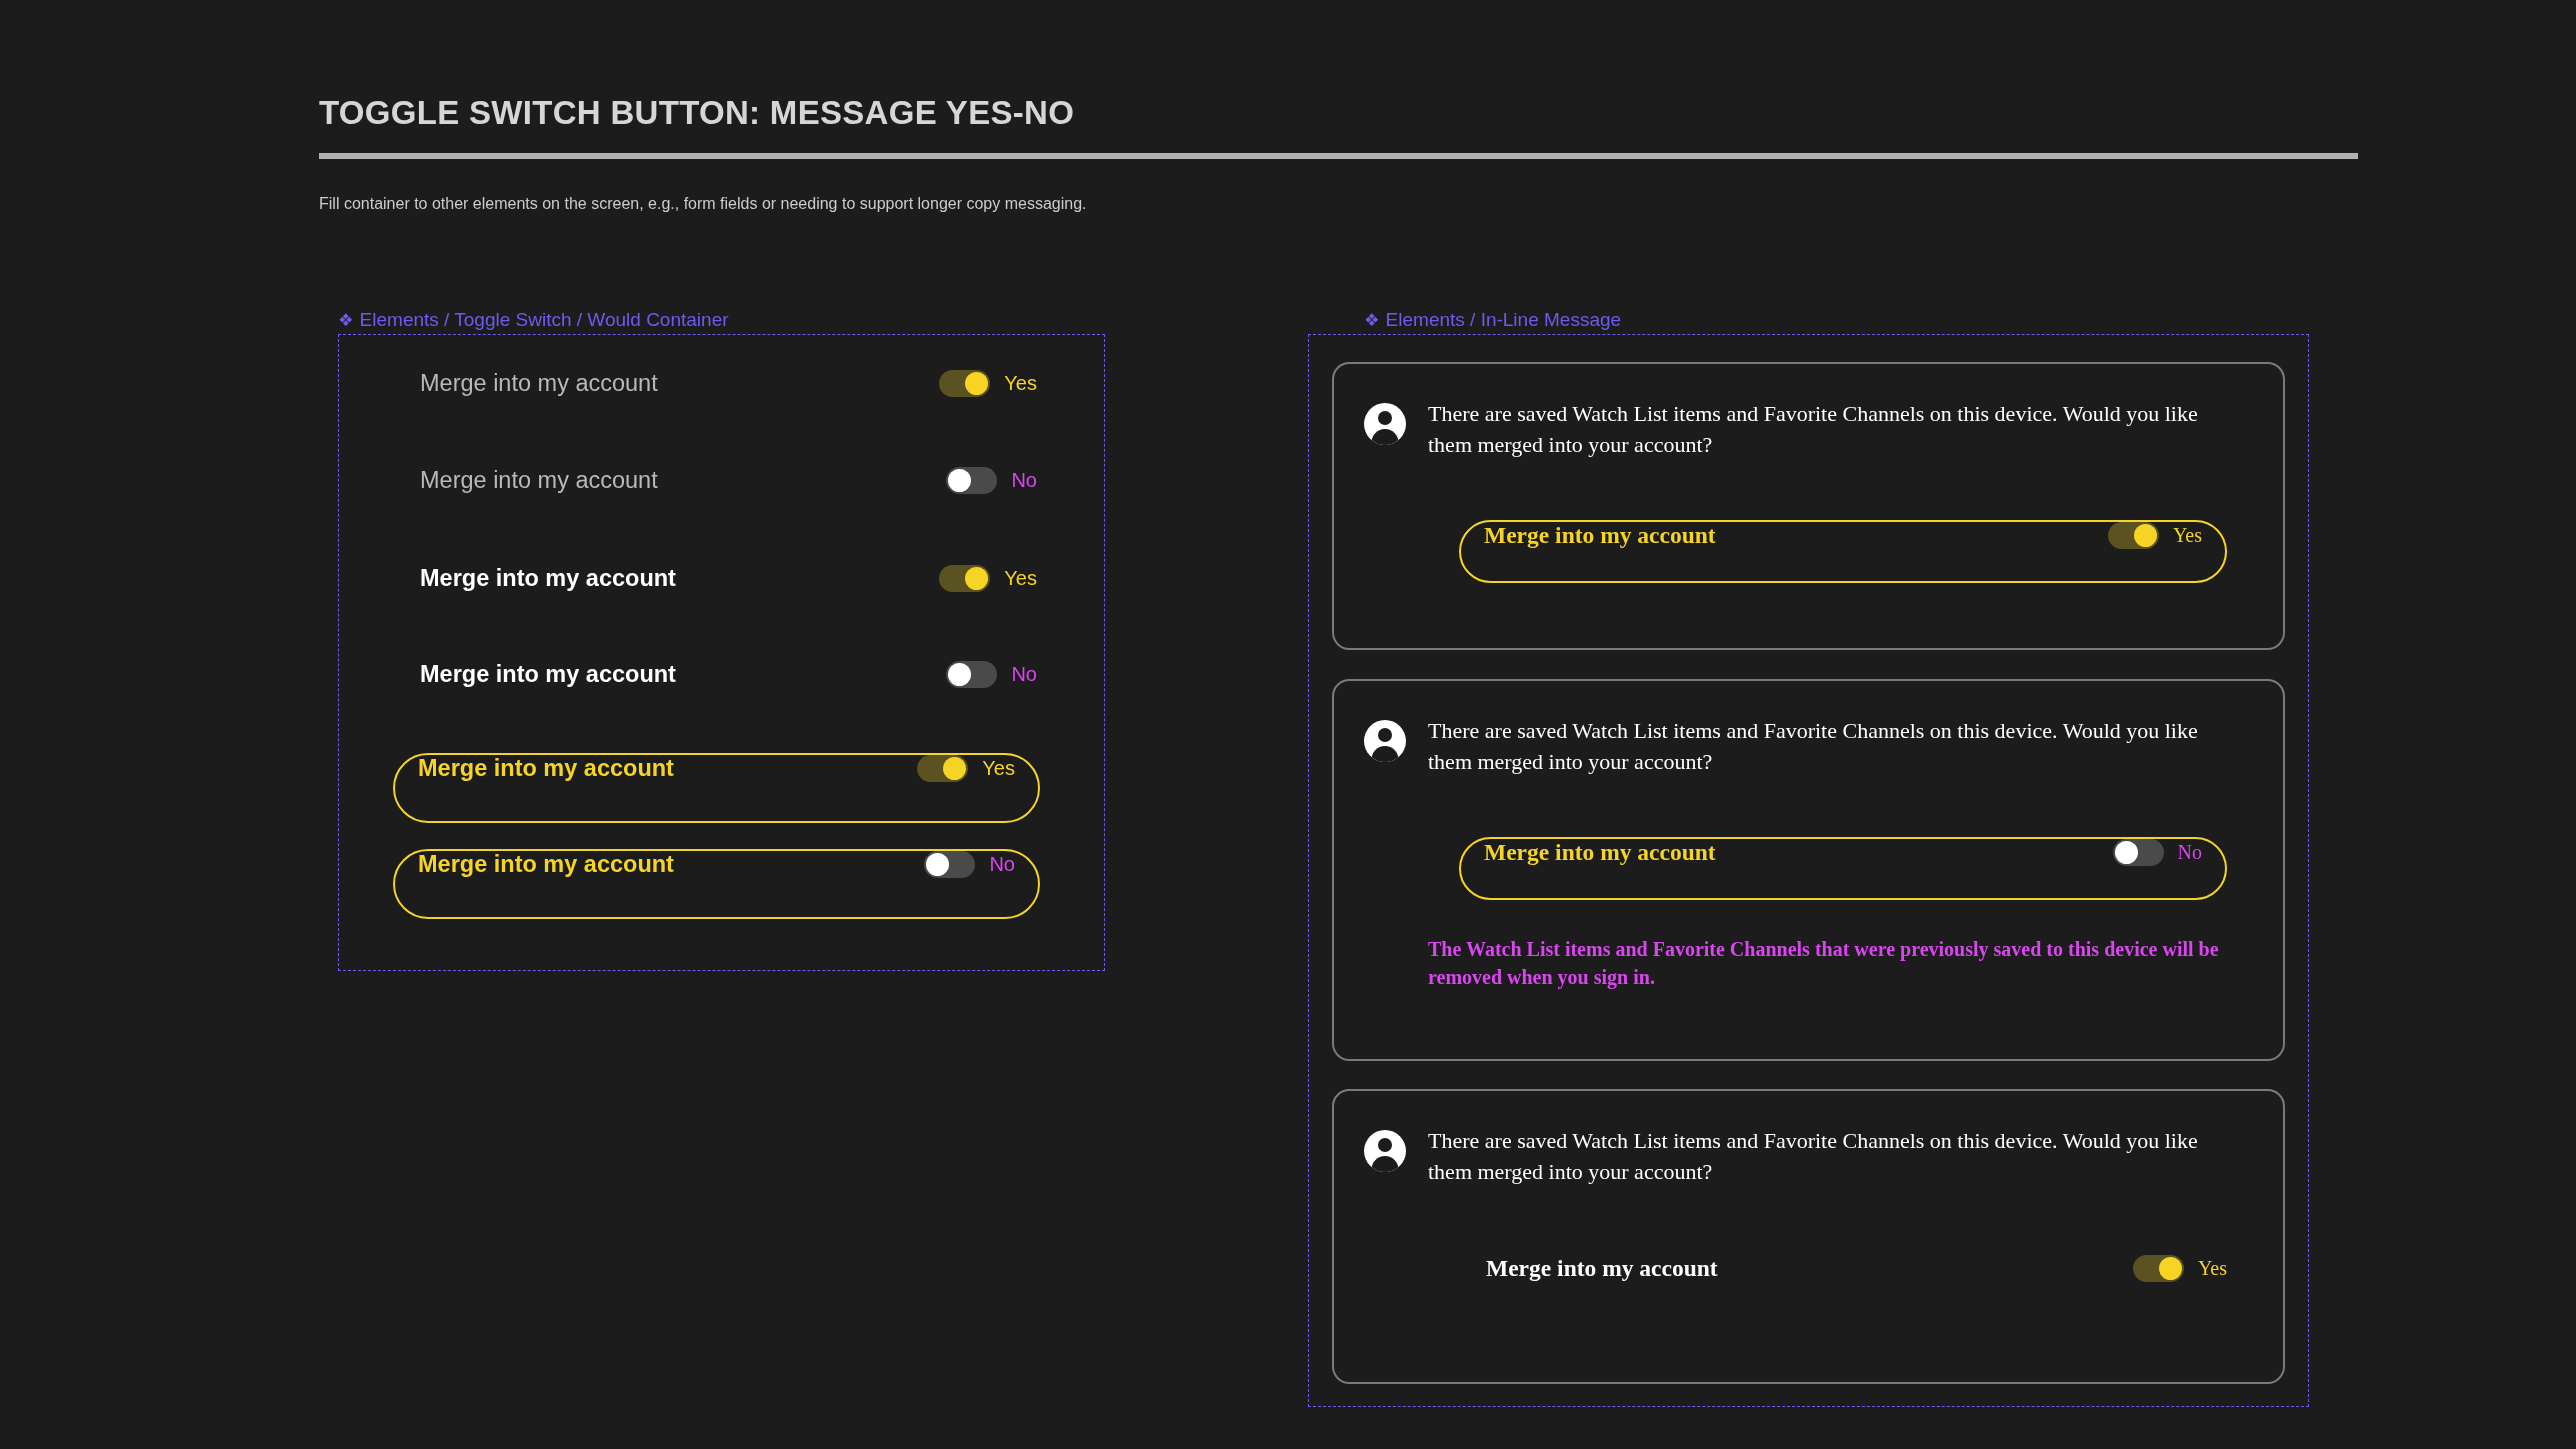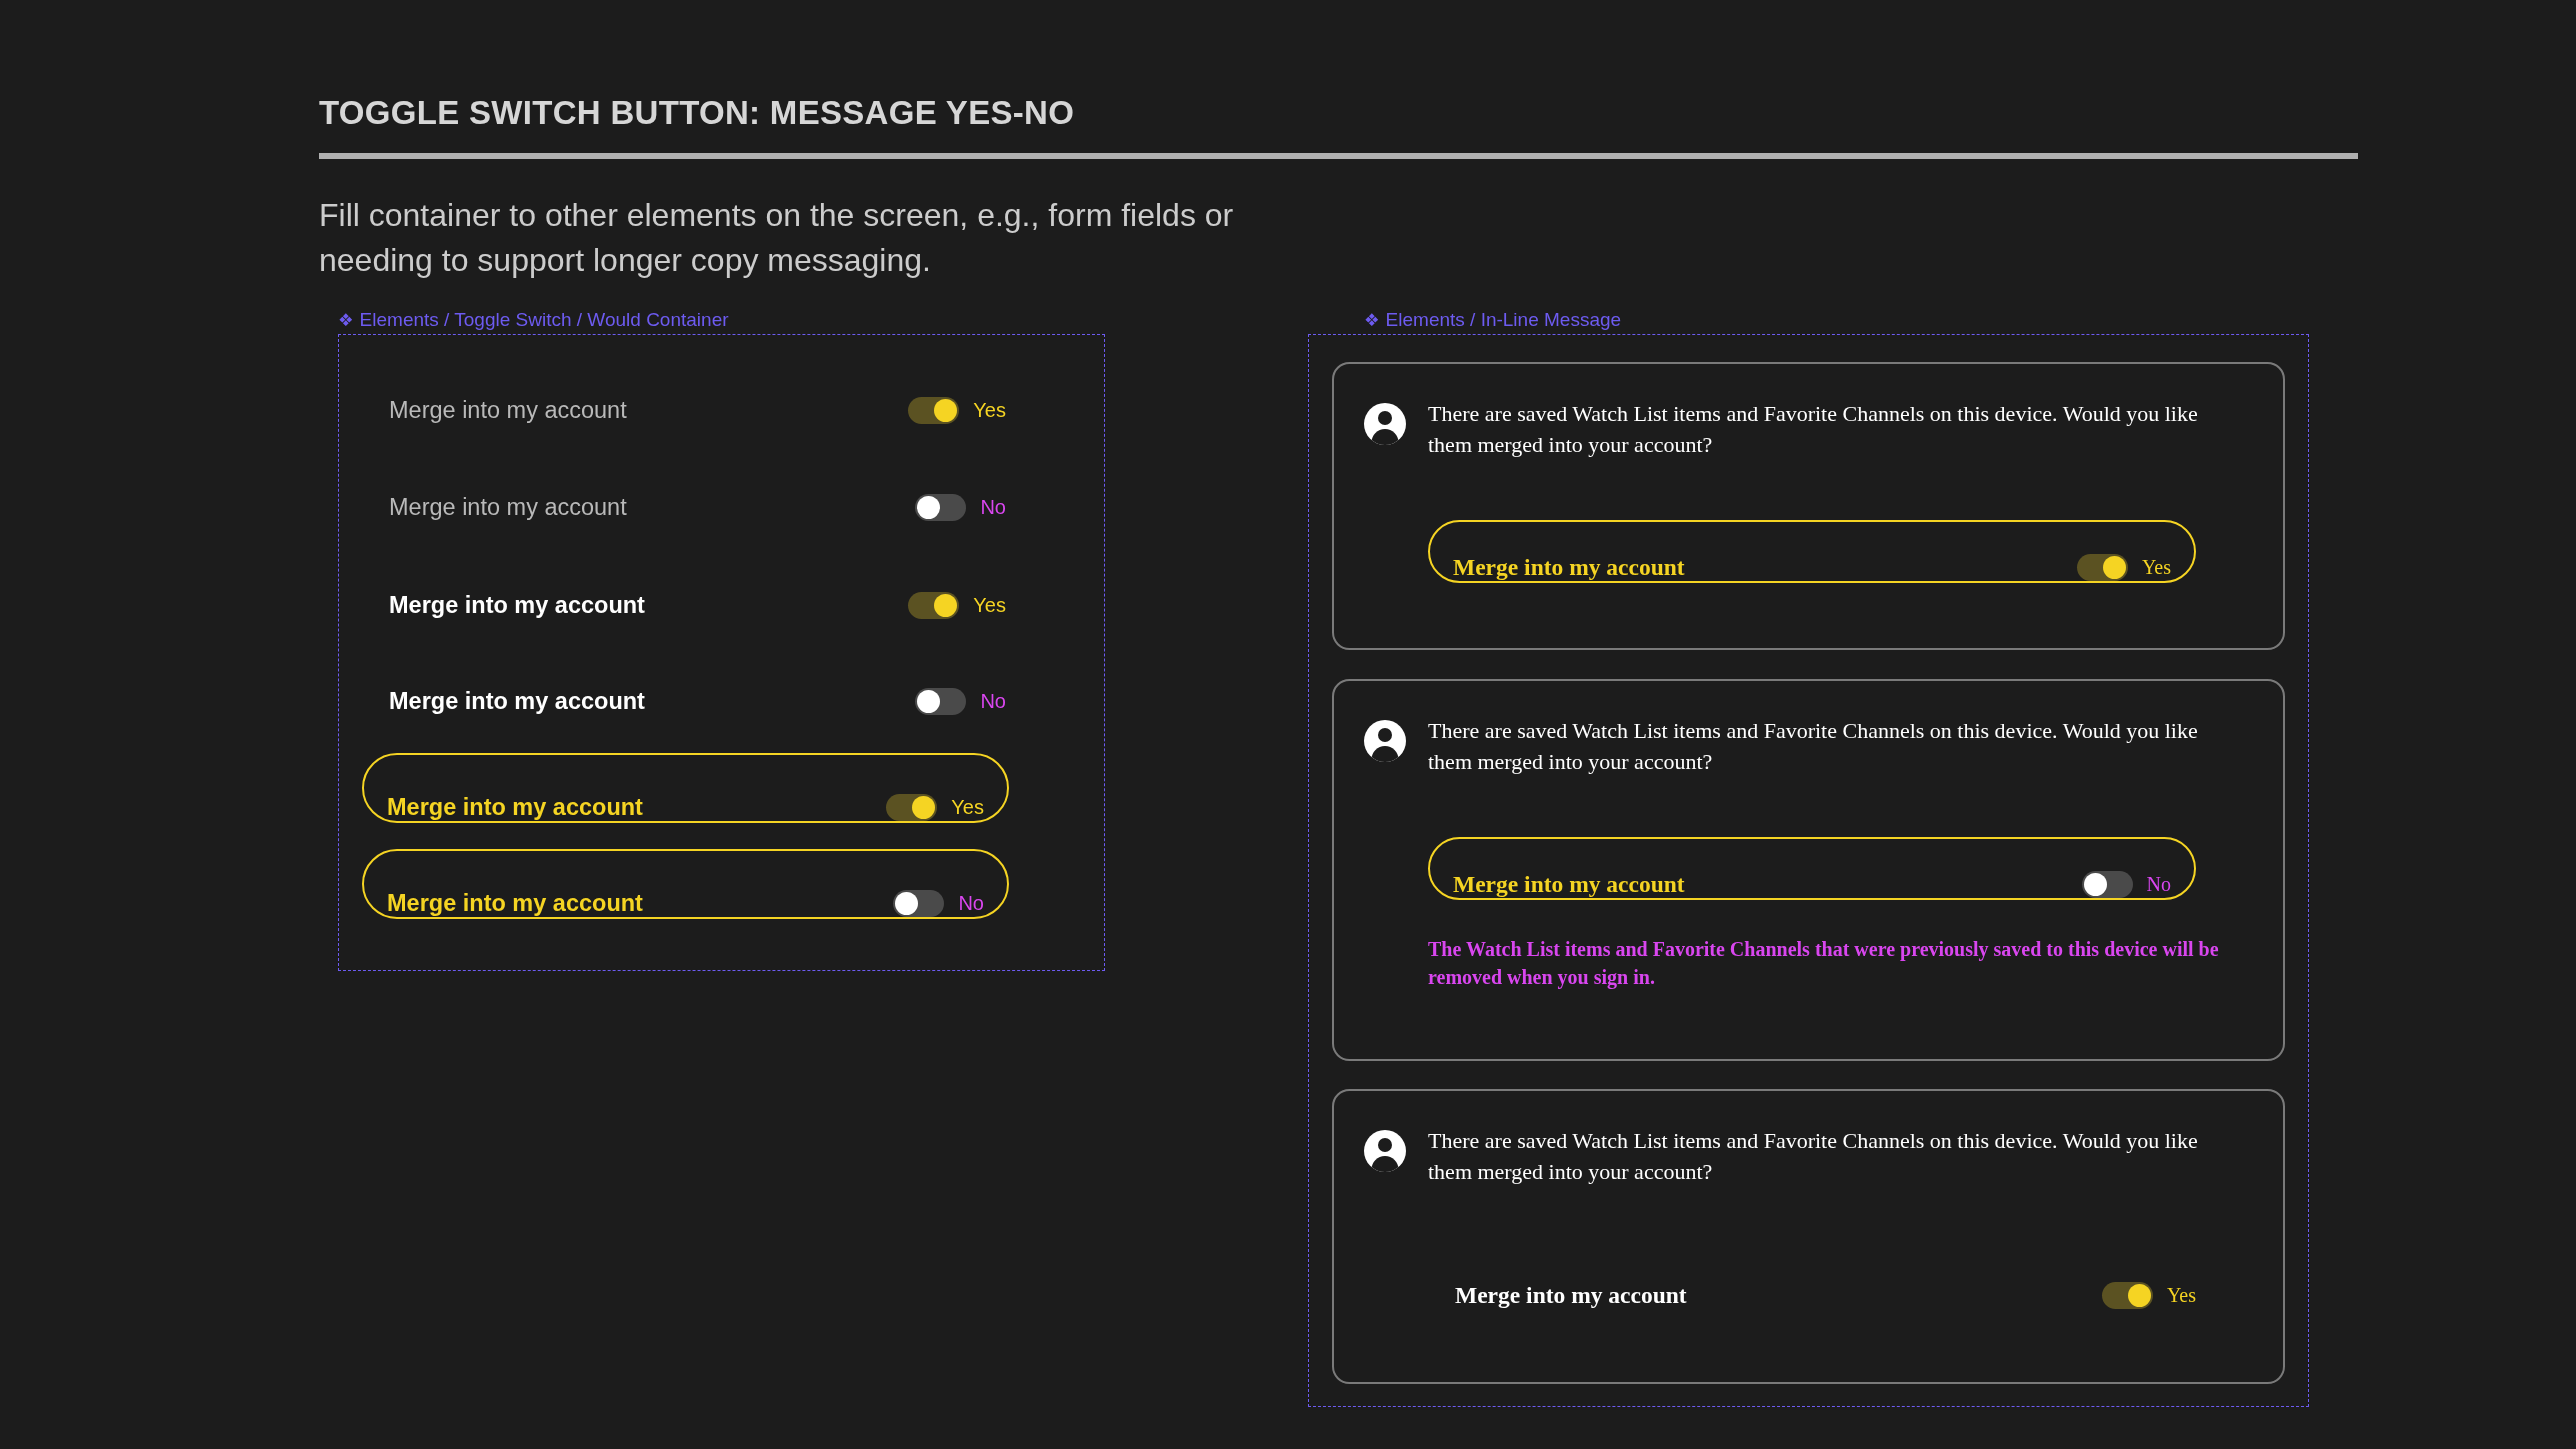--- a/index.html
+++ b/index.html
@@ -32,21 +32,21 @@
     top: 153px;
     width: 2039px;
     height: 6px;
     background: #b0b0b0;
   }
   #subtitle {
     position: absolute;
     left: 319px;
     top: 193px;
     width: 1006px;
-    font-size: 32px;
+    font-size: 16px;
     line-height: 1.42;
     color: #cccccc;
   }
 
   
   .group-label {
     position: absolute;
     font-size: 19px;
     color: #6d5bf0;
     white-space: nowrap;
@@ -67,22 +67,23 @@
     left: 338px;
     top: 334px;
     width: 767px;
     height: 637px;
   }
   #left-label { left: 338px; top: 309px; }
 
   .toggle-row {
     position: absolute;
     display: flex;
-    align-items: flex-end;
+    align-items: flex-start;
     box-sizing: border-box;
+    margin-left: 31px;
   }
   .toggle-row .row-label {
     font-size: 23.5px;
     white-space: nowrap;
   }
   .label-grey   { color: #b9b9b9; font-weight: normal; }
   .label-white  { color: #ffffff; font-weight: bold; }
   .label-yellow { color: #f5d423; font-weight: bold; }
 
   .bordered-row {

